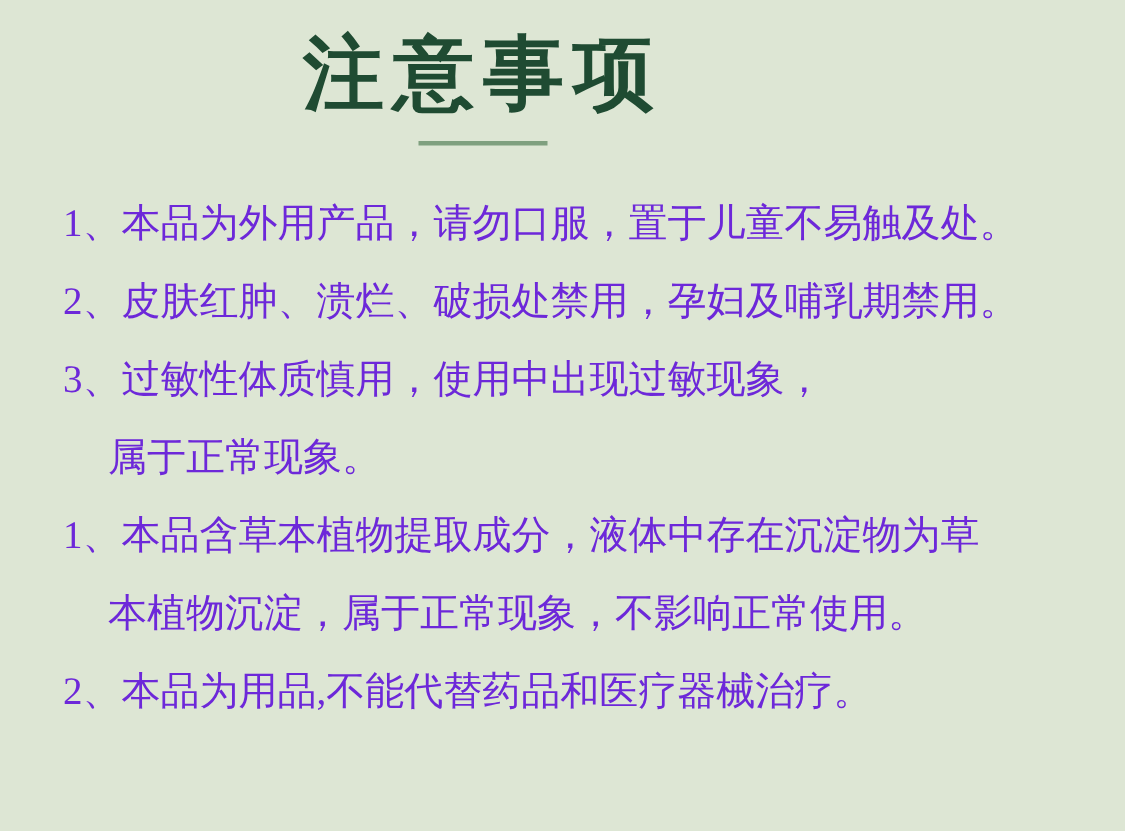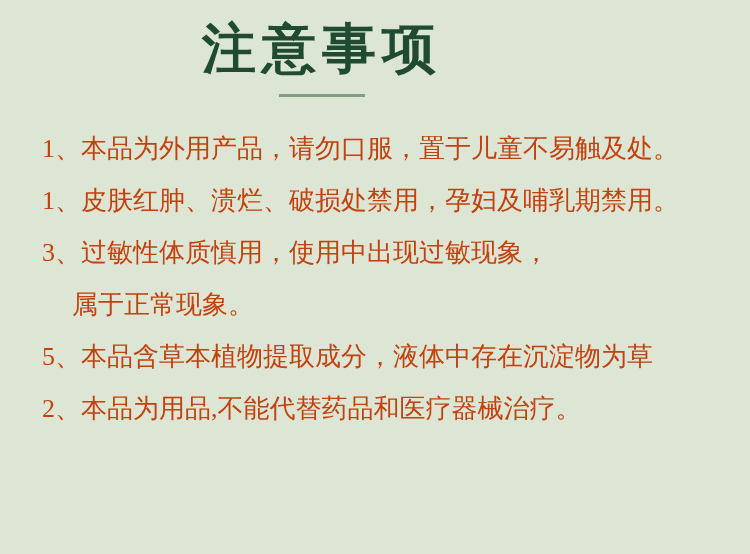--- a/index.html
+++ b/index.html
@@ -36,21 +36,21 @@
     width: 86px;
     height: 3px;
     background: #7fa07f;
     margin: 14px auto 0 auto;
   }
   .notes {
     margin: 26px 0 0 0;
     padding: 0 16px 0 42px;
   }
   .note {
-    color: #c2410c;
+    color: #6d28d9;
     font-size: 26px;
     line-height: 1.0;
     letter-spacing: 0px;
     margin: 0 0 0 0;
     padding: 0;
     white-space: nowrap;
   }
   .note-line {
     display: block;
     padding: 13px 0 13px 0;
@@ -69,30 +69,31 @@
     <div class="title-rule"></div>
   </div>
 
   <div class="notes">
 
     <div class="note">
       <span class="note-line">1、本品为外用产品，请勿口服，置于儿童不易触及处。</span>
     </div>
 
     <div class="note">
-      <span class="note-line">1、皮肤红肿、溃烂、破损处禁用，孕妇及哺乳期禁用。</span>
+      <span class="note-line">2、皮肤红肿、溃烂、破损处禁用，孕妇及哺乳期禁用。</span>
     </div>
 
     <div class="note">
       <span class="note-line">3、过敏性体质慎用，使用中出现过敏现象，</span>
       <span class="note-line indent">属于正常现象。</span>
     </div>
 
     <div class="note">
-      <span class="note-line">5、本品含草本植物提取成分，液体中存在沉淀物为草</span>
+      <span class="note-line">1、本品含草本植物提取成分，液体中存在沉淀物为草</span>
+      <span class="note-line indent">本植物沉淀，属于正常现象，不影响正常使用。</span>
     </div>
 
     <div class="note">
       <span class="note-line">2、本品为用品,不能代替药品和医疗器械治疗。</span>
     </div>
 
   </div>
 
 </div>
 

